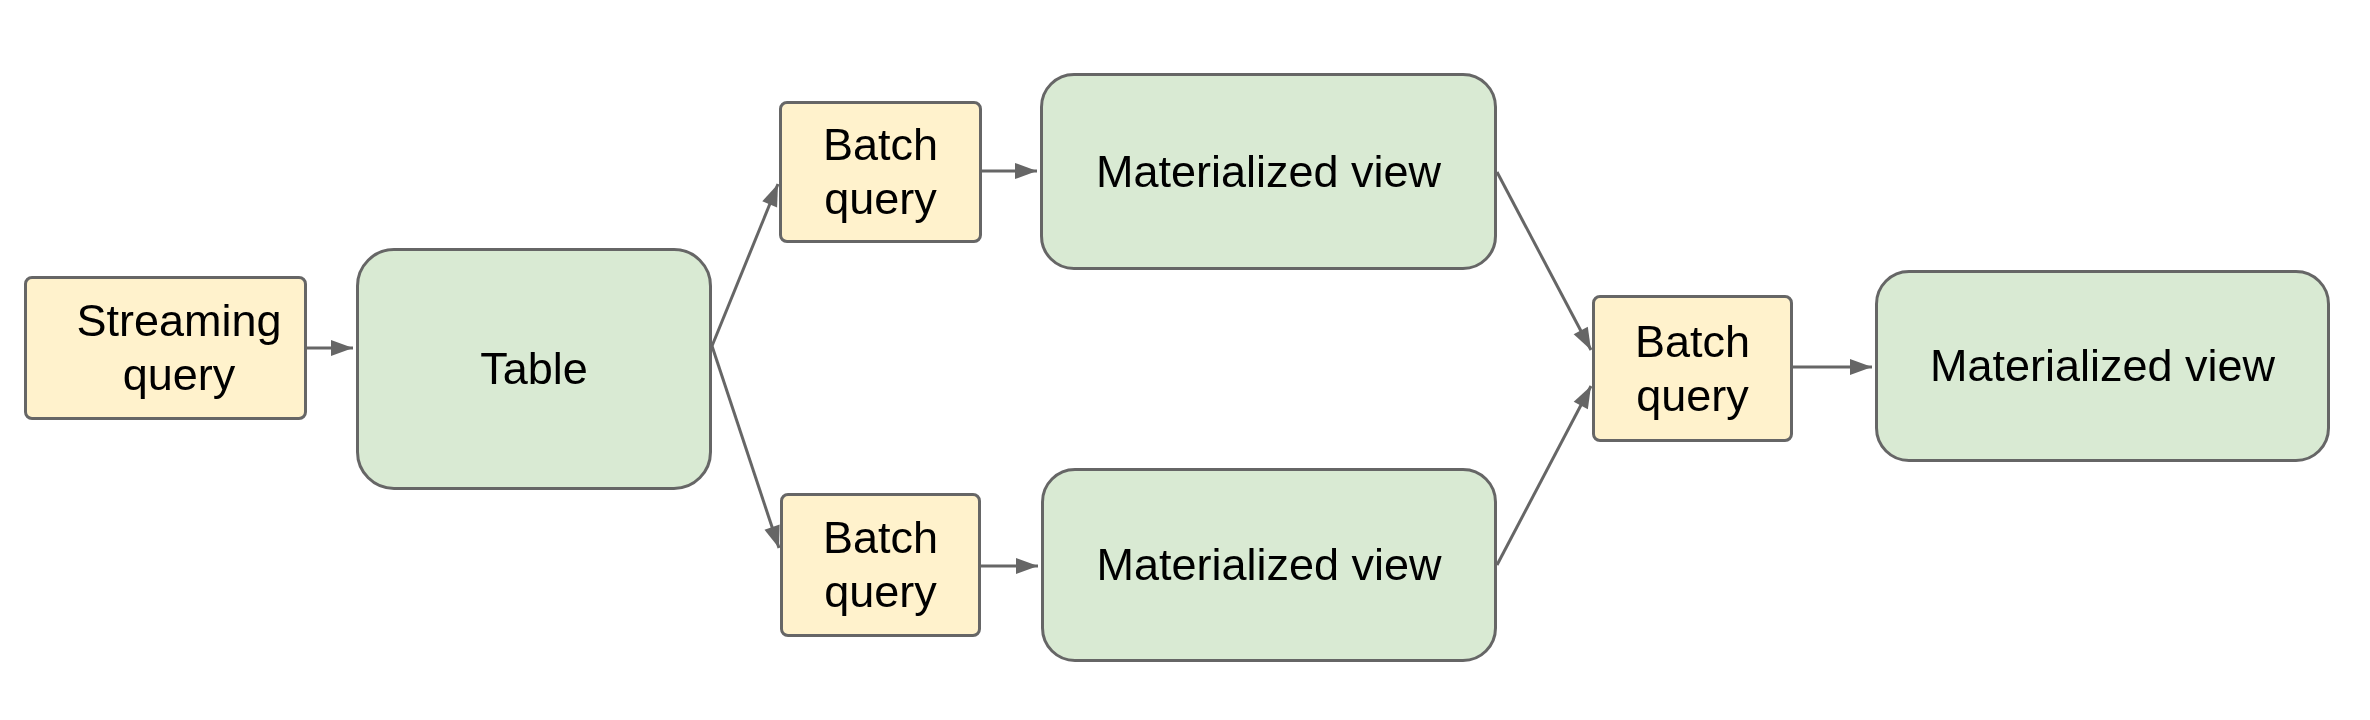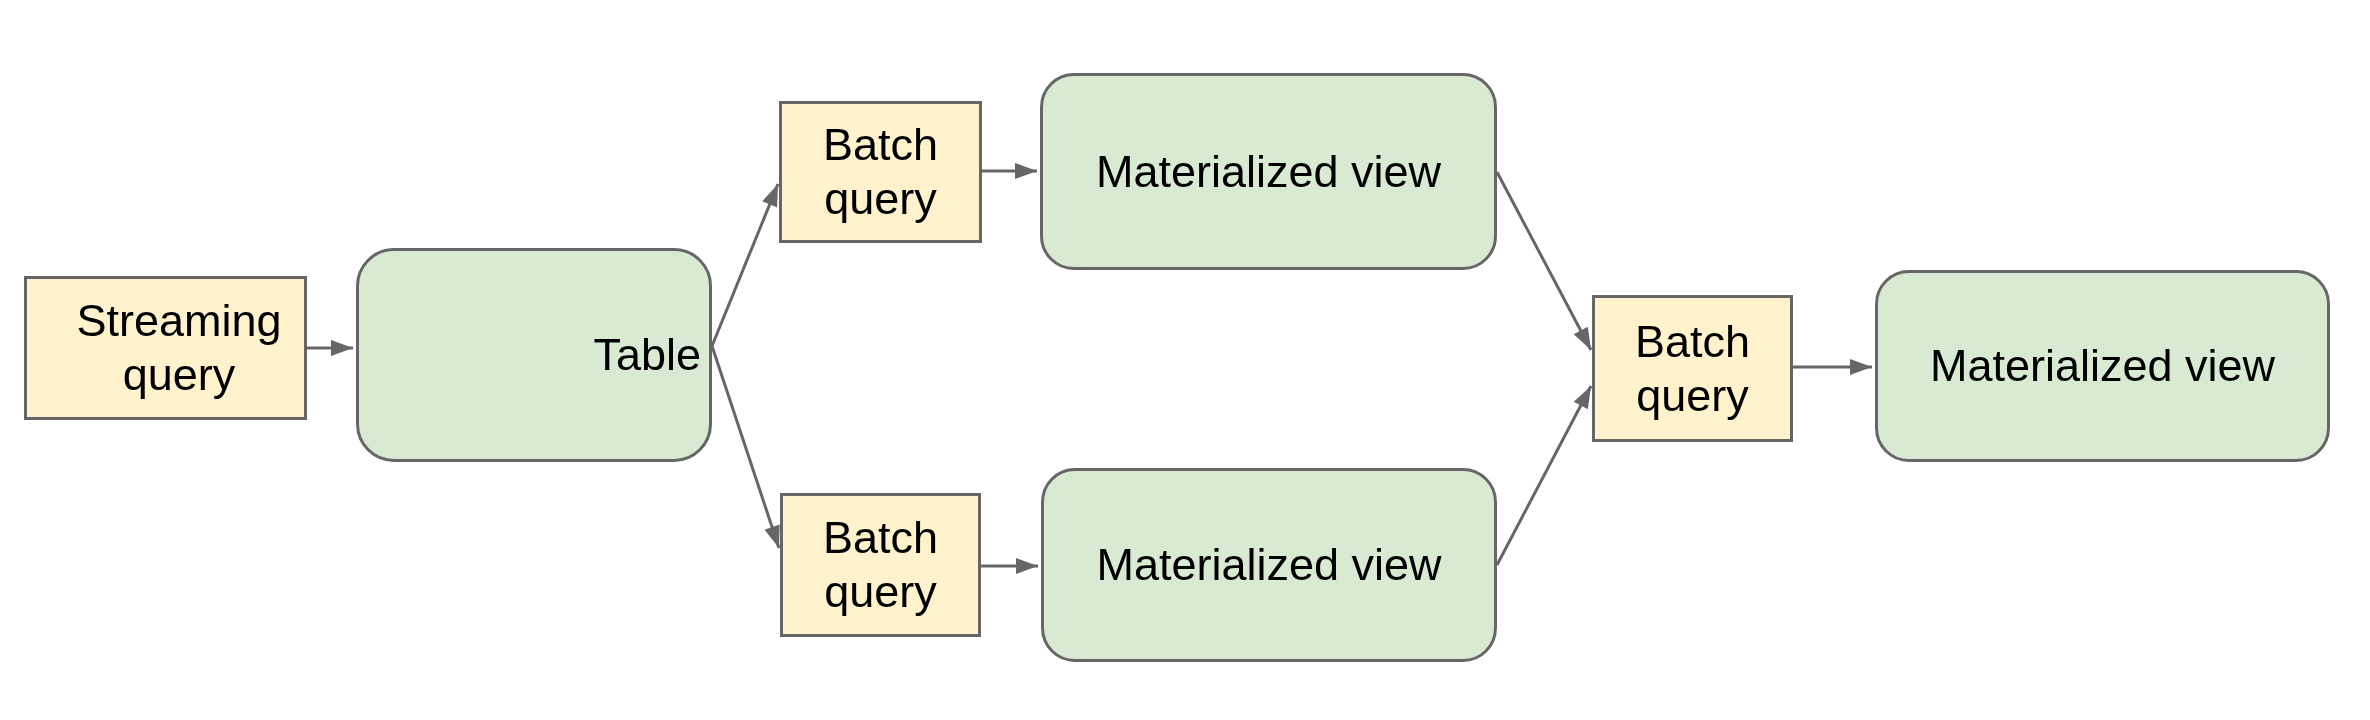--- a/index.html
+++ b/index.html
@@ -39,21 +39,21 @@
     align-items: center;
     justify-content: center;
     text-align: center;
     font-size: 45px;
     line-height: 1.2;
     color: var(--text, #000000);
     padding: 0 8px;
   }
   .node.query {
     background: var(--query-fill, #fff2cc);
-    border-radius: 0;
+    border-radius: 8px;
   }
   .node.store {
     background: var(--store-fill, #d9ead3);
     border-radius: 34px;
   }
   .node .label {
     display: block;
     width: 100%;
   }
 </style>
@@ -75,21 +75,21 @@
     <line x1="981" y1="566" x2="1038" y2="566" marker-end="url(#ah)"></line>
     <line x1="1497" y1="172" x2="1591" y2="350" marker-end="url(#ah)"></line>
     <line x1="1497" y1="565" x2="1591" y2="386" marker-end="url(#ah)"></line>
     <line x1="1793" y1="367" x2="1872" y2="367" marker-end="url(#ah)"></line>
   </svg>
 
   <div class="node query" style="left:24px; top:276px; width:283px; height:144px;padding-left:35px;">
     <span class="label">Streaming query</span>
   </div>
 
-  <div class="node store" style="left:356px; top:248px; width:356px; height:214px; border-radius:38px;text-align:right;">
+  <div class="node store" style="left:356px; top:248px; width:356px; height:242px; border-radius:38px;">
     <span class="label">Table</span>
   </div>
 
   <div class="node query" style="left:779px; top:101px; width:203px; height:142px;">
     <span class="label">Batch query</span>
   </div>
 
   <div class="node store" style="left:1040px; top:73px; width:457px; height:197px;">
     <span class="label">Materialized view</span>
   </div>

